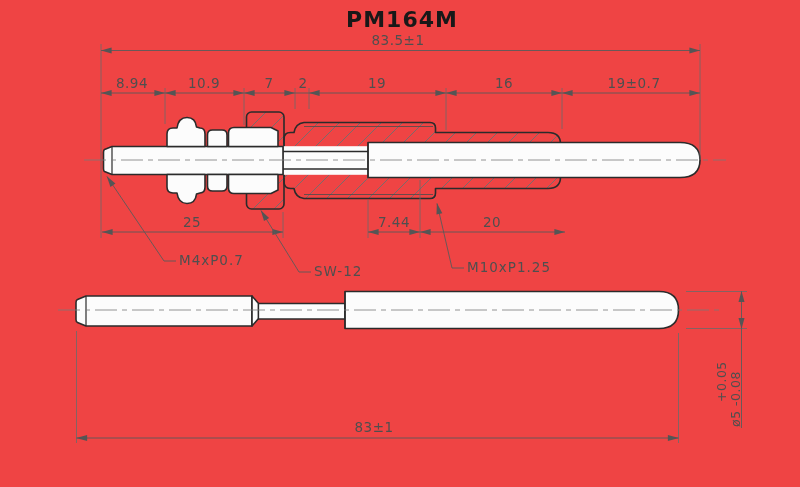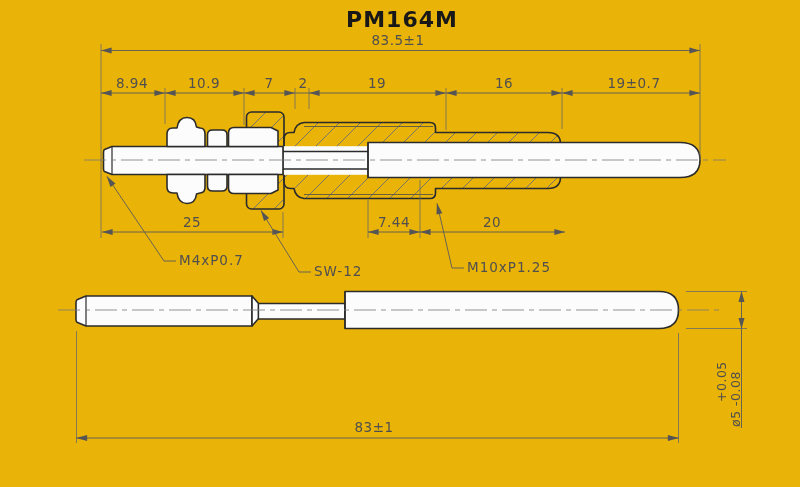--- a/index.html
+++ b/index.html
@@ -1,18 +1,18 @@
 <!DOCTYPE html>
 <html><head>
 <meta charset="utf-8">
 <style>
   html,body{margin:0;padding:0;background:#ffffff;}
   .page{
     width:800px;height:487px;position:relative;overflow:hidden;
-    background:#eab308;
+    background:#ef4444;
     font-family:"DejaVu Sans",sans-serif;
   }
   svg{display:block;}
   text{
     font-family:"DejaVu Sans",sans-serif;
     fill:#4f4f4f;
     letter-spacing:0.5px;
   }
   .dim-text{font-size:13.5px;}
   .callout-text{font-size:13.5px;letter-spacing:1px;}

